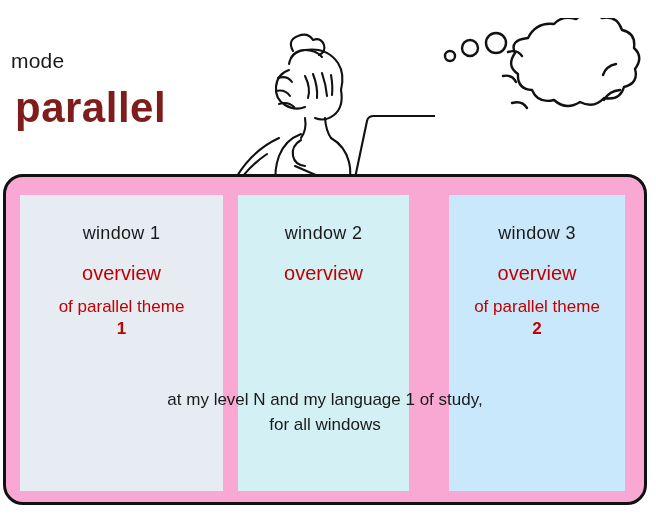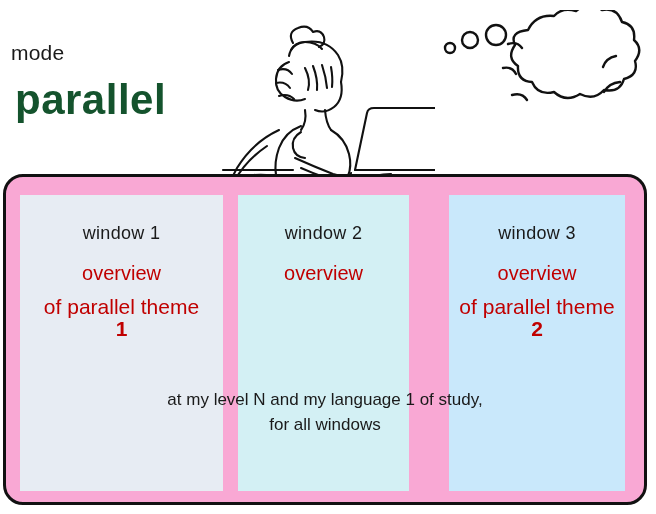--- a/index.html
+++ b/index.html
@@ -12,40 +12,40 @@
     height: 514px;
     position: relative;
     overflow: hidden;
     font-family: "Liberation Sans", sans-serif;
     color: #1a1a1a;
   }
 
   
   #header {
     position: absolute;
-    left: 0; top: 8px;
+    left: 0; top: 16px;
     width: 656px;
     height: 174px;
   }
   #mode-label {
     position: absolute;
     left: 11px;
     top: 33px;
     font-size: 21px;
     font-weight: 400;
     color: #1a1a1a;
     letter-spacing: 0.2px;
   }
   #mode-value {
     position: absolute;
     left: 15px;
     top: 68px;
     font-size: 42px;
     font-weight: 700;
-    color: #14532d;
+    color: #7f1d1d;
     letter-spacing: 0.5px;
   }
 
   
   #illustration {
     position: absolute;
     left: 205px;
     top: 2px;
     width: 230px;
     height: 172px;
@@ -112,21 +112,21 @@
     letter-spacing: 0.3px;
   }
   .overview-label {
     margin-top: 18px;
     font-size: 20px;
     font-weight: 400;
     color: #C00000;
   }
   .overview-sub {
     margin-top: 11px;
-    font-size: 21px;
+    font-size: 17px;
     line-height: 22px;
     font-weight: 400;
     color: #C00000;
     padding: 0 6px;
   }
   .overview-sub .num {
     font-weight: 700;
     display: block;
   }
 

